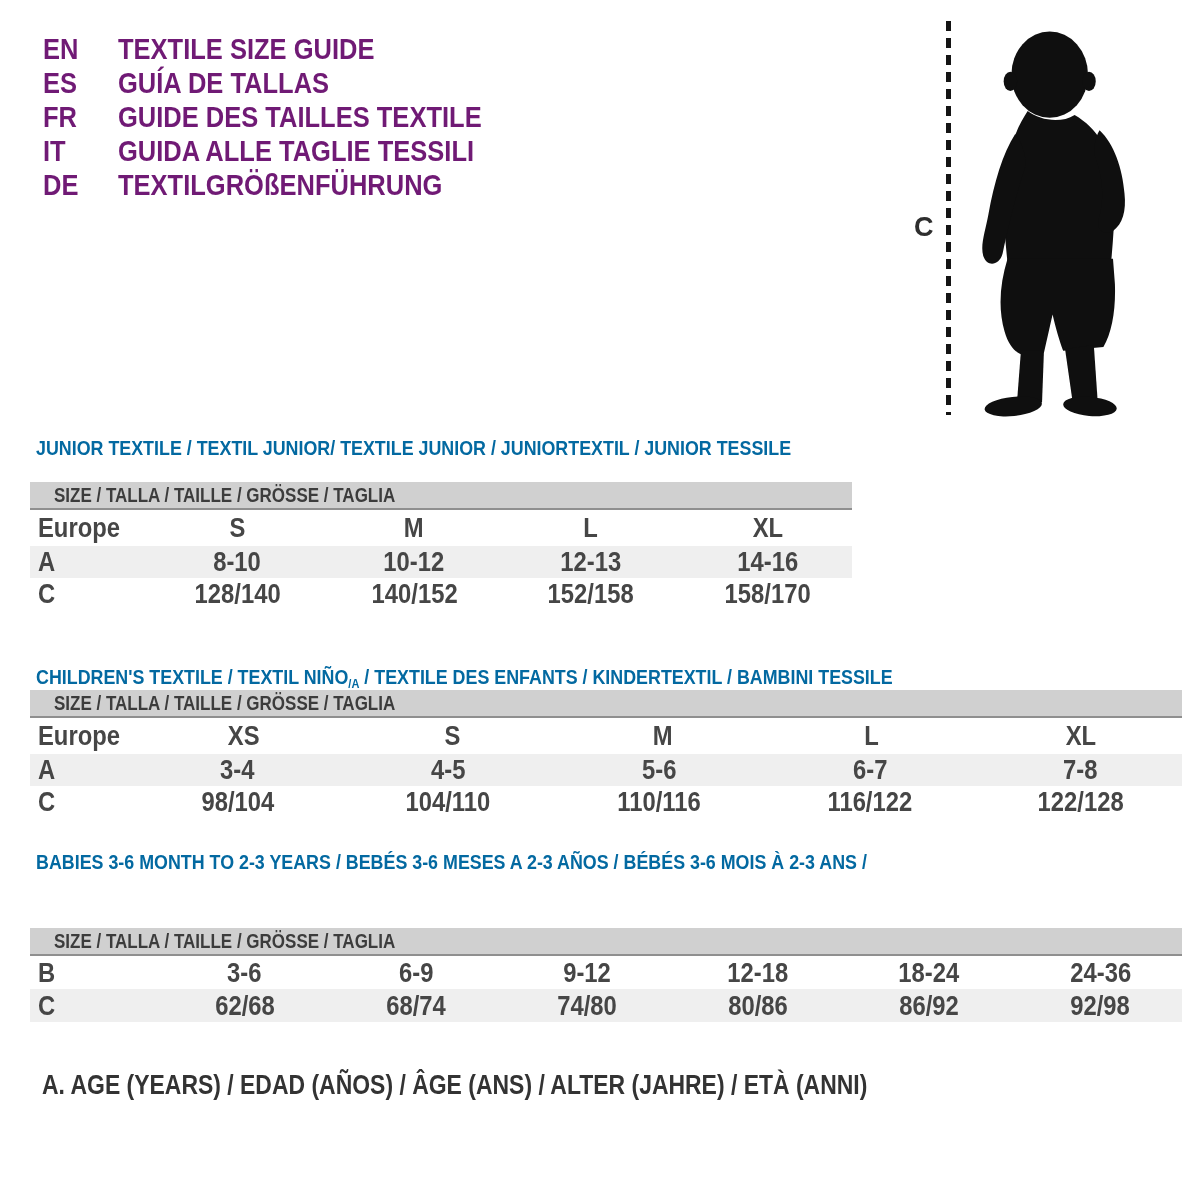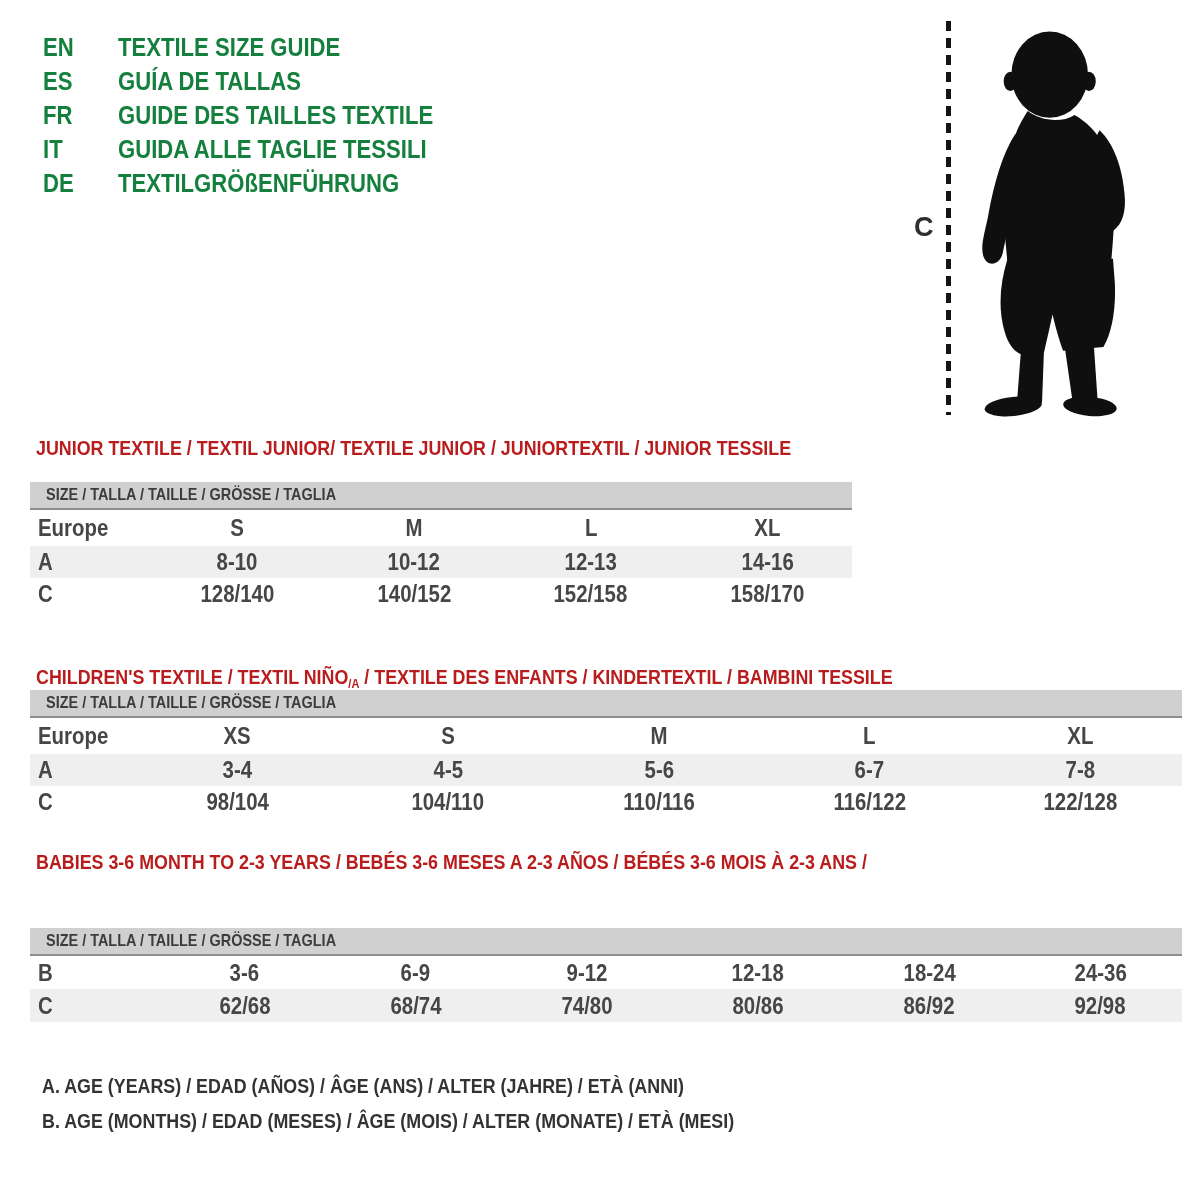--- a/index.html
+++ b/index.html
@@ -12,53 +12,53 @@
     color:#383838;
     overflow:hidden;
   }
   .abs{position:absolute;}
   
   .cond{display:inline-block;transform:scaleX(0.85);transform-origin:center center;white-space:nowrap;}
   .cond.left{transform-origin:left center;}
 
   
   .lang-block{left:43px;top:32px;}
-  .lang-row{display:flex;height:34px;align-items:flex-start;font-size:26px;color:#15803d;}
+  .lang-row{display:flex;height:34px;align-items:flex-start;font-size:30px;color:#701a75;}
   .lang-code{width:75px;}
 
   
   .dash-line{
     left:946px;top:21px;width:5px;height:394px;
     background:repeating-linear-gradient(180deg,#141414 0px,#141414 10px,transparent 10px,transparent 17px);
   }
   .c-label{left:914px;top:212px;font-size:27px;color:#2e2e2e;}
   .baby-svg{left:973px;top:20px;}
 
   
-  .sec-title{font-size:21px;color:#b91c1c;}
+  .sec-title{font-size:21px;color:#0369a1;}
   .subsm{font-size:13px;}
   .sub-drop{position:relative;top:4px;}
 
   
   .tbl{left:30px;color:#464646;}
   .t-bar{
     height:26px;line-height:26px;background:#d0d0d0;
     border-bottom:2px solid #8f8f8f;
-    padding-left:16px;font-size:17px;color:#3c3c3c;
+    padding-left:24px;font-size:20px;color:#3c3c3c;
   }
-  .t-row{display:flex;align-items:center;font-size:24px;gap:8px;}
+  .t-row{display:flex;align-items:center;font-size:28px;gap:8px;}
   .size-row{height:36px;}
   .data-row{height:32px;}
   .data-row3{height:33px;}
   .shaded{background:#efefef;}
   .cell{flex:1;display:flex;align-items:center;justify-content:center;}
   .cell.first{flex:0 0 var(--col1);justify-content:flex-start;padding-left:8px;box-sizing:border-box;}
 
   
-  .legend{left:42px;top:1068px;font-size:21px;line-height:35px;color:#333;text-decoration:underline;}
+  .legend{left:42px;top:1068px;font-size:27px;line-height:35px;color:#333;text-decoration:underline;}
 </style>
 </head>
 <body>
 
 <div class="abs lang-block">
   <div class="lang-row">
     <span class="lang-code"><span class="cond left">EN</span></span>
     <span class="cond left">TEXTILE SIZE GUIDE</span>
   </div>
   <div class="lang-row">
@@ -277,14 +277,13 @@
         <span class="cond">86/92</span>
       </div>
     <div class="cell">
         <span class="cond">92/98</span>
       </div>
   </div>
 </div>
 
 <div class="abs legend">
   <div><span class="cond left">A. AGE (YEARS) / EDAD (AÑOS) / ÂGE (ANS) / ALTER (JAHRE) / ETÀ (ANNI)</span></div>
-  <div><span class="cond left">B. AGE (MONTHS) / EDAD (MESES) / ÂGE (MOIS) / ALTER (MONATE) / ETÀ (MESI)</span></div>
 </div>
 
 </body></html>

